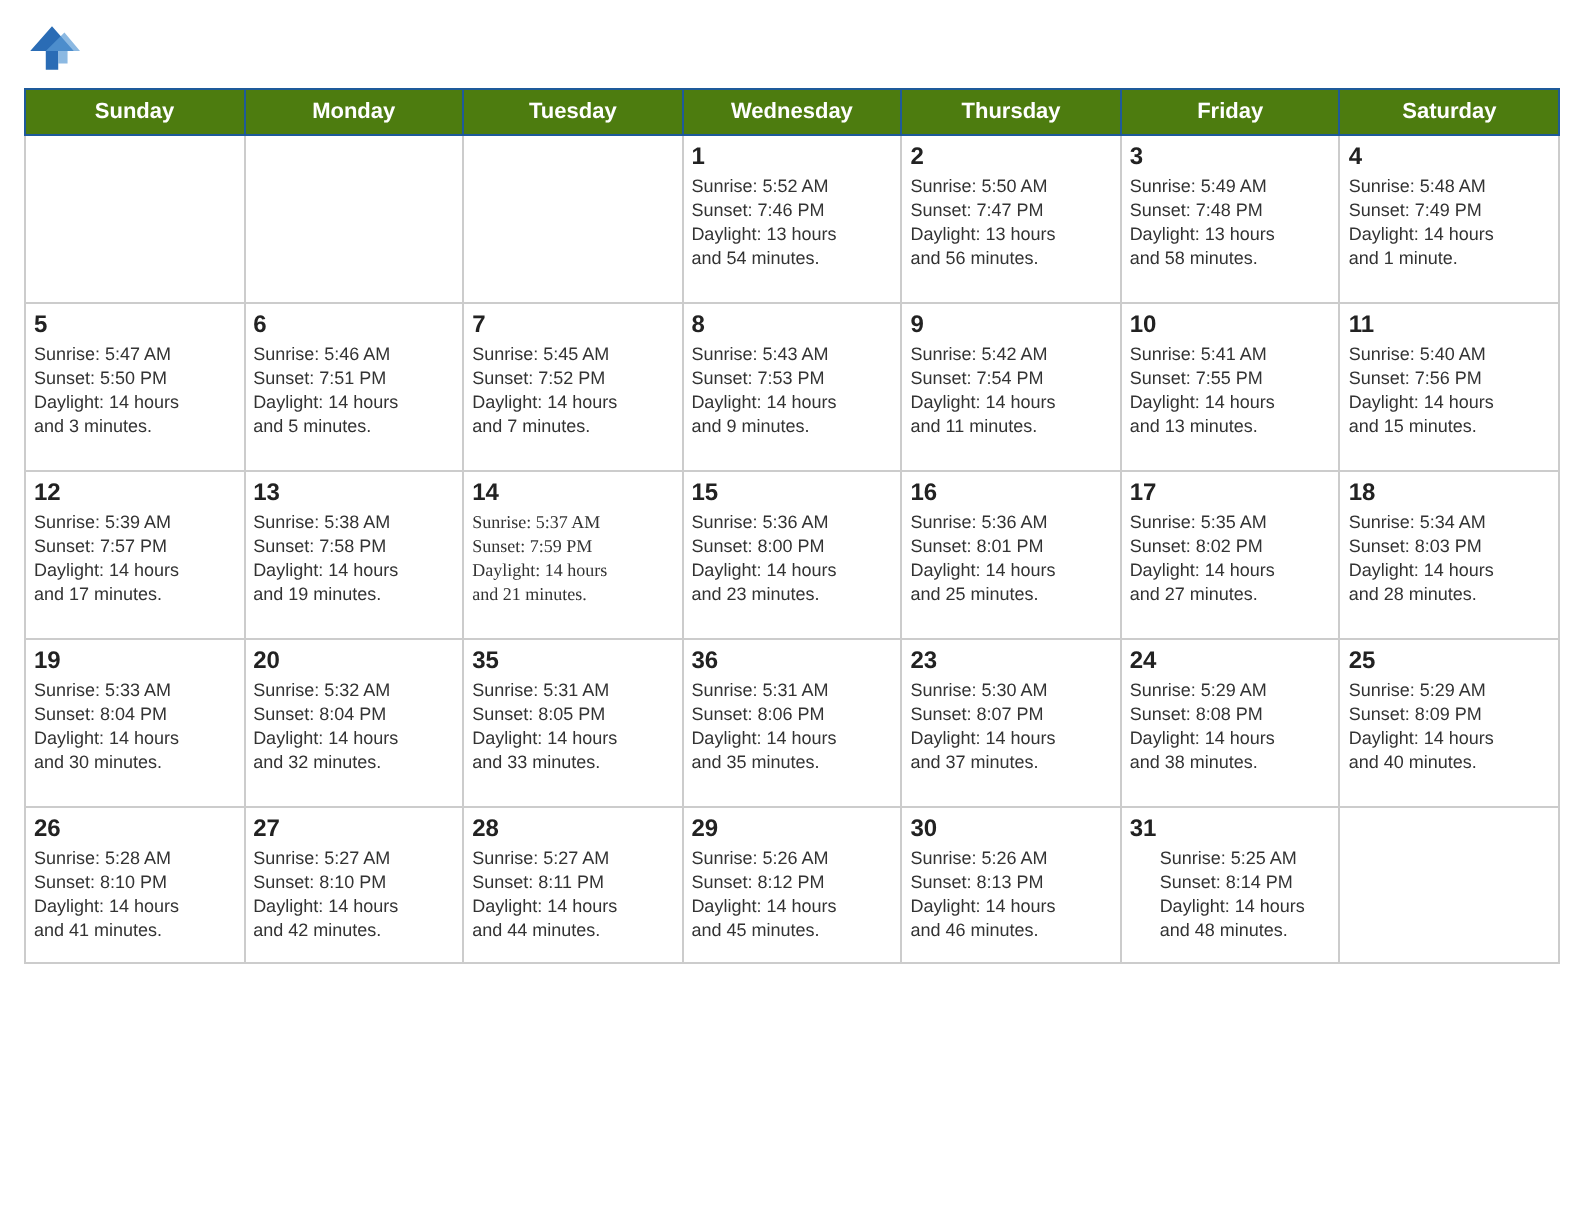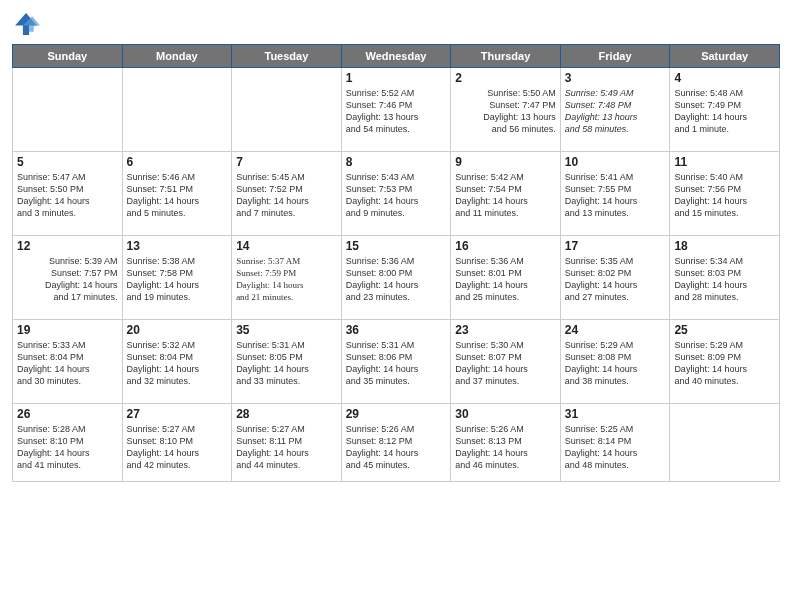--- a/index.html
+++ b/index.html
@@ -50,21 +50,21 @@
     .title-block .location {
       font-size: 13px;
       color: #555;
     }
     .calendar {
       width: 100%;
       border-collapse: collapse;
       table-layout: fixed;
     }
     .calendar th {
-      background: #737373;
+      background: #4d7c0f;
       color: #fff;
       font-size: 11px;
       font-weight: bold;
       text-align: center;
       padding: 5px 3px;
       border: 1px solid #1e5a9a;
     }
     .calendar td {
       border: 1px solid #ccc;
       vertical-align: top;
@@ -132,28 +132,28 @@
           <td class="empty-cell"></td>
           <td>
             <div class="day-num">1</div>
             <div class="cell-info" style="white-space: pre-line;">Sunrise: 5:52 AM
 Sunset: 7:46 PM
 Daylight: 13 hours
 and 54 minutes.</div>
           </td>
           <td>
             <div class="day-num">2</div>
-            <div class="cell-info" style="white-space: pre-line; text-align: right;">Sunrise: 5:50 AM
+            <div class="cell-info" style="white-space: pre-line;">Sunrise: 5:50 AM
 Sunset: 7:47 PM
 Daylight: 13 hours
 and 56 minutes.</div>
           </td>
           <td>
             <div class="day-num">3</div>
-            <div class="cell-info" style="white-space: pre-line; font-style: italic;">Sunrise: 5:49 AM
+            <div class="cell-info" style="white-space: pre-line;">Sunrise: 5:49 AM
 Sunset: 7:48 PM
 Daylight: 13 hours
 and 58 minutes.</div>
           </td>
           <td>
             <div class="day-num">4</div>
             <div class="cell-info" style="white-space: pre-line;">Sunrise: 5:48 AM
 Sunset: 7:49 PM
 Daylight: 14 hours
 and 1 minute.</div>
@@ -206,21 +206,21 @@
             <div class="day-num">11</div>
             <div class="cell-info" style="white-space: pre-line;">Sunrise: 5:40 AM
 Sunset: 7:56 PM
 Daylight: 14 hours
 and 15 minutes.</div>
           </td>
         </tr>
         <tr>
           <td>
             <div class="day-num">12</div>
-            <div class="cell-info" style="white-space: pre-line; text-align: right;">Sunrise: 5:39 AM
+            <div class="cell-info" style="white-space: pre-line;">Sunrise: 5:39 AM
 Sunset: 7:57 PM
 Daylight: 14 hours
 and 17 minutes.</div>
           </td>
           <td>
             <div class="day-num">13</div>
             <div class="cell-info" style="white-space: pre-line;">Sunrise: 5:38 AM
 Sunset: 7:58 PM
 Daylight: 14 hours
 and 19 minutes.</div>
@@ -343,21 +343,21 @@
           </td>
           <td>
             <div class="day-num">30</div>
             <div class="cell-info" style="white-space: pre-line;">Sunrise: 5:26 AM
 Sunset: 8:13 PM
 Daylight: 14 hours
 and 46 minutes.</div>
           </td>
           <td>
             <div class="day-num">31</div>
-            <div class="cell-info" style="white-space: pre-line;">Sunrise: 5:25 AM
+            <div class="cell-info" style="white-space: pre-line; margin-left: 15px;">Sunrise: 5:25 AM
 Sunset: 8:14 PM
 Daylight: 14 hours
 and 48 minutes.</div>
           </td>
           <td class="empty-cell"></td>
         </tr>
       </tbody>
   </table>
 </div>
 

